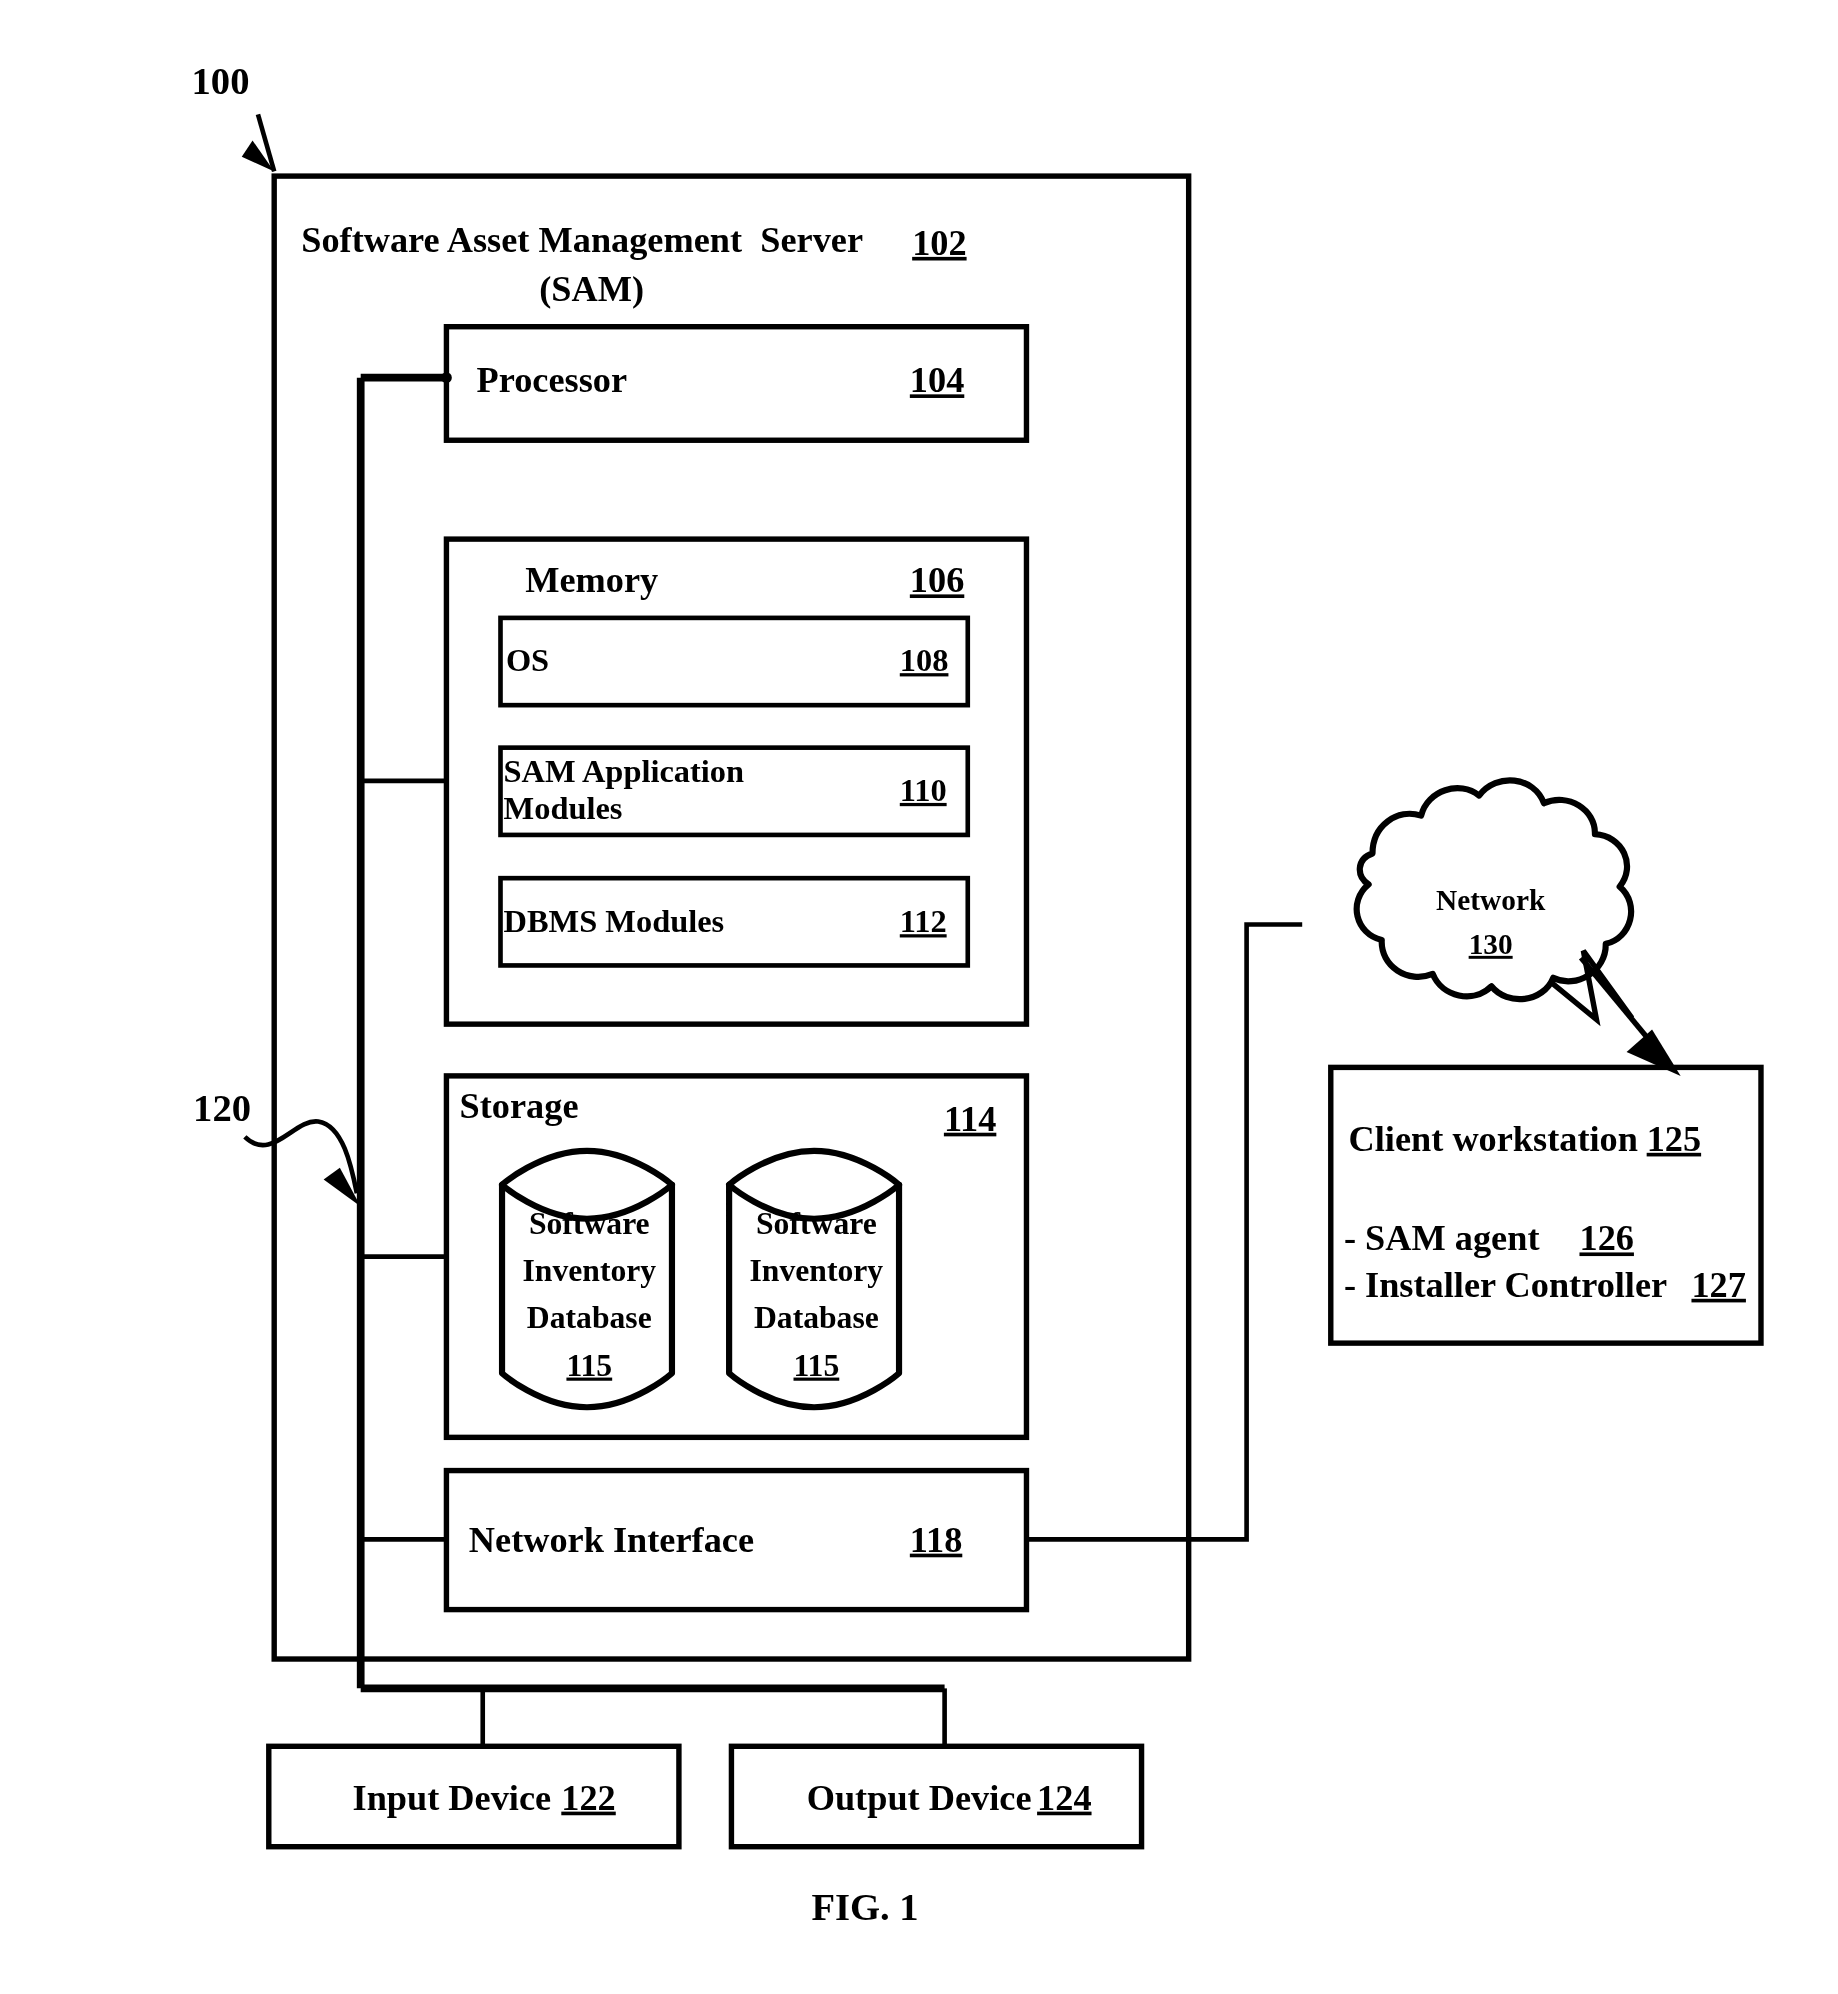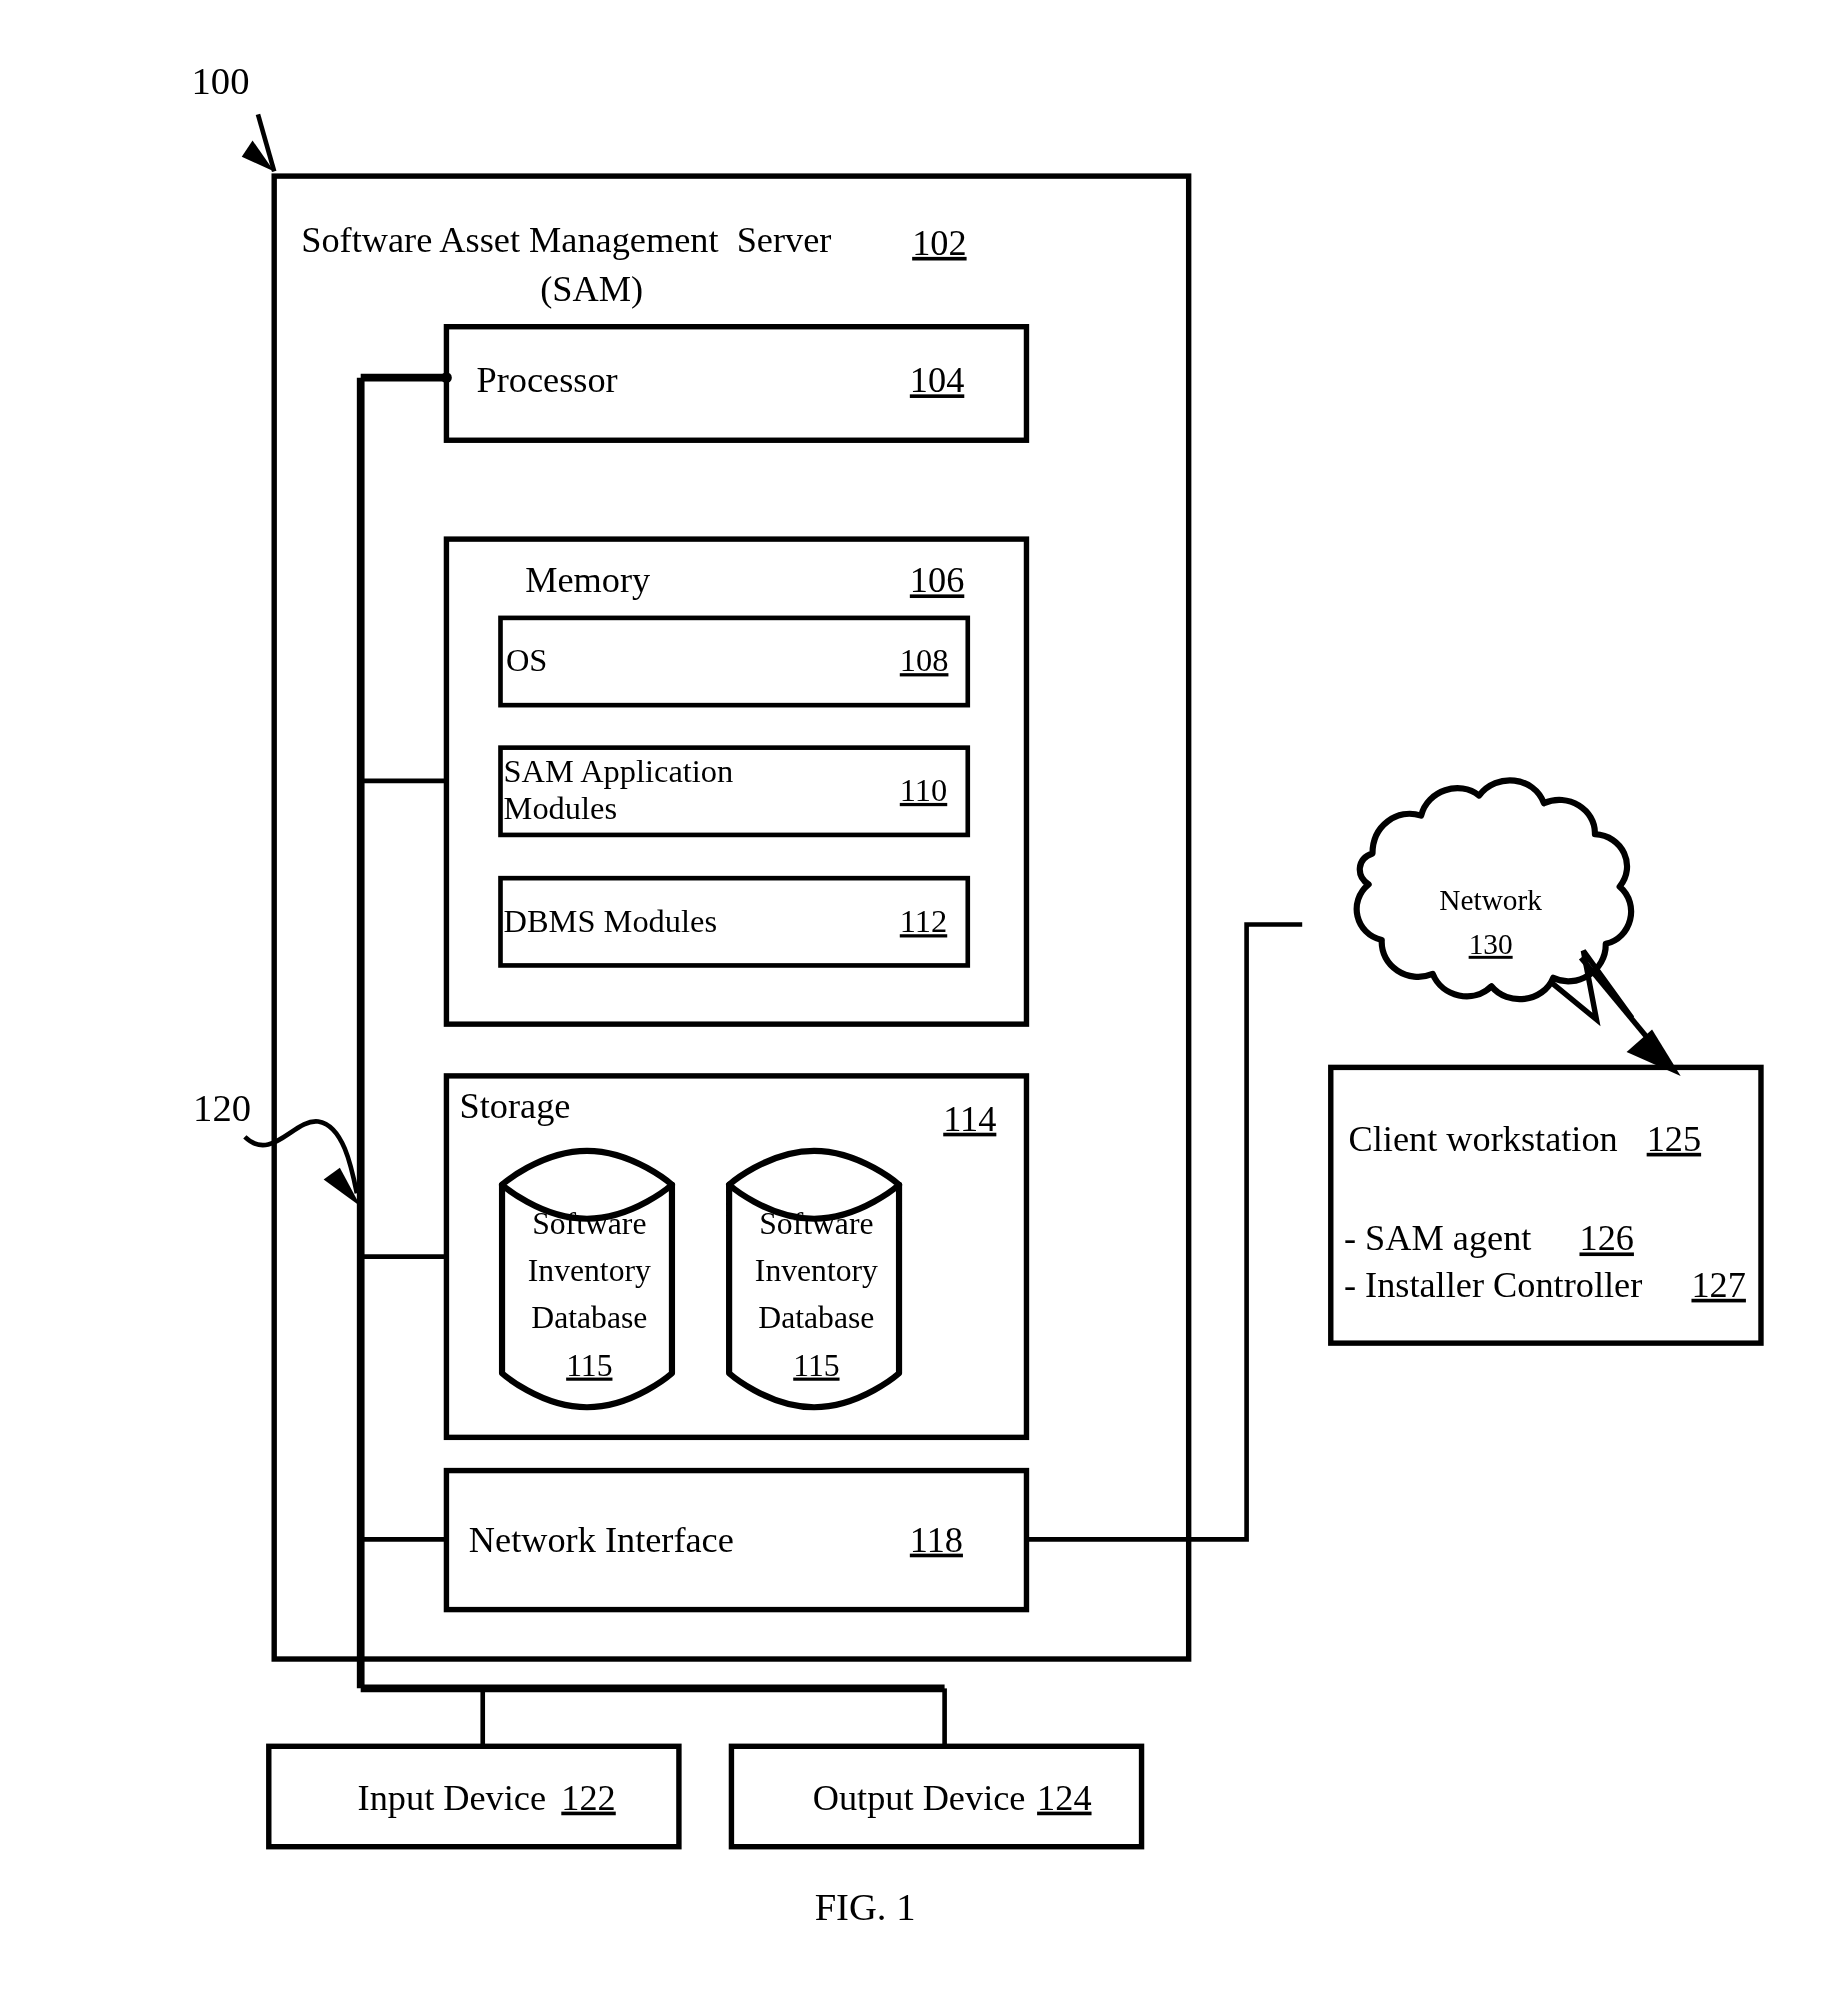--- a/index.html
+++ b/index.html
@@ -12,20 +12,21 @@
     width: 1839px;
     height: 1995px;
     font-family: "Liberation Serif", "DejaVu Serif", serif;
     color: #000000;
     overflow: hidden;
   }
   #figure-root {
     position: relative;
     width: 1818px;
     height: 1995px;
+    font-weight: bold;
   }
   svg.diagram {
     position: absolute;
     top: 0;
     left: 0;
     width: 1839px;
     height: 1995px;
     display: block;
   }
   

